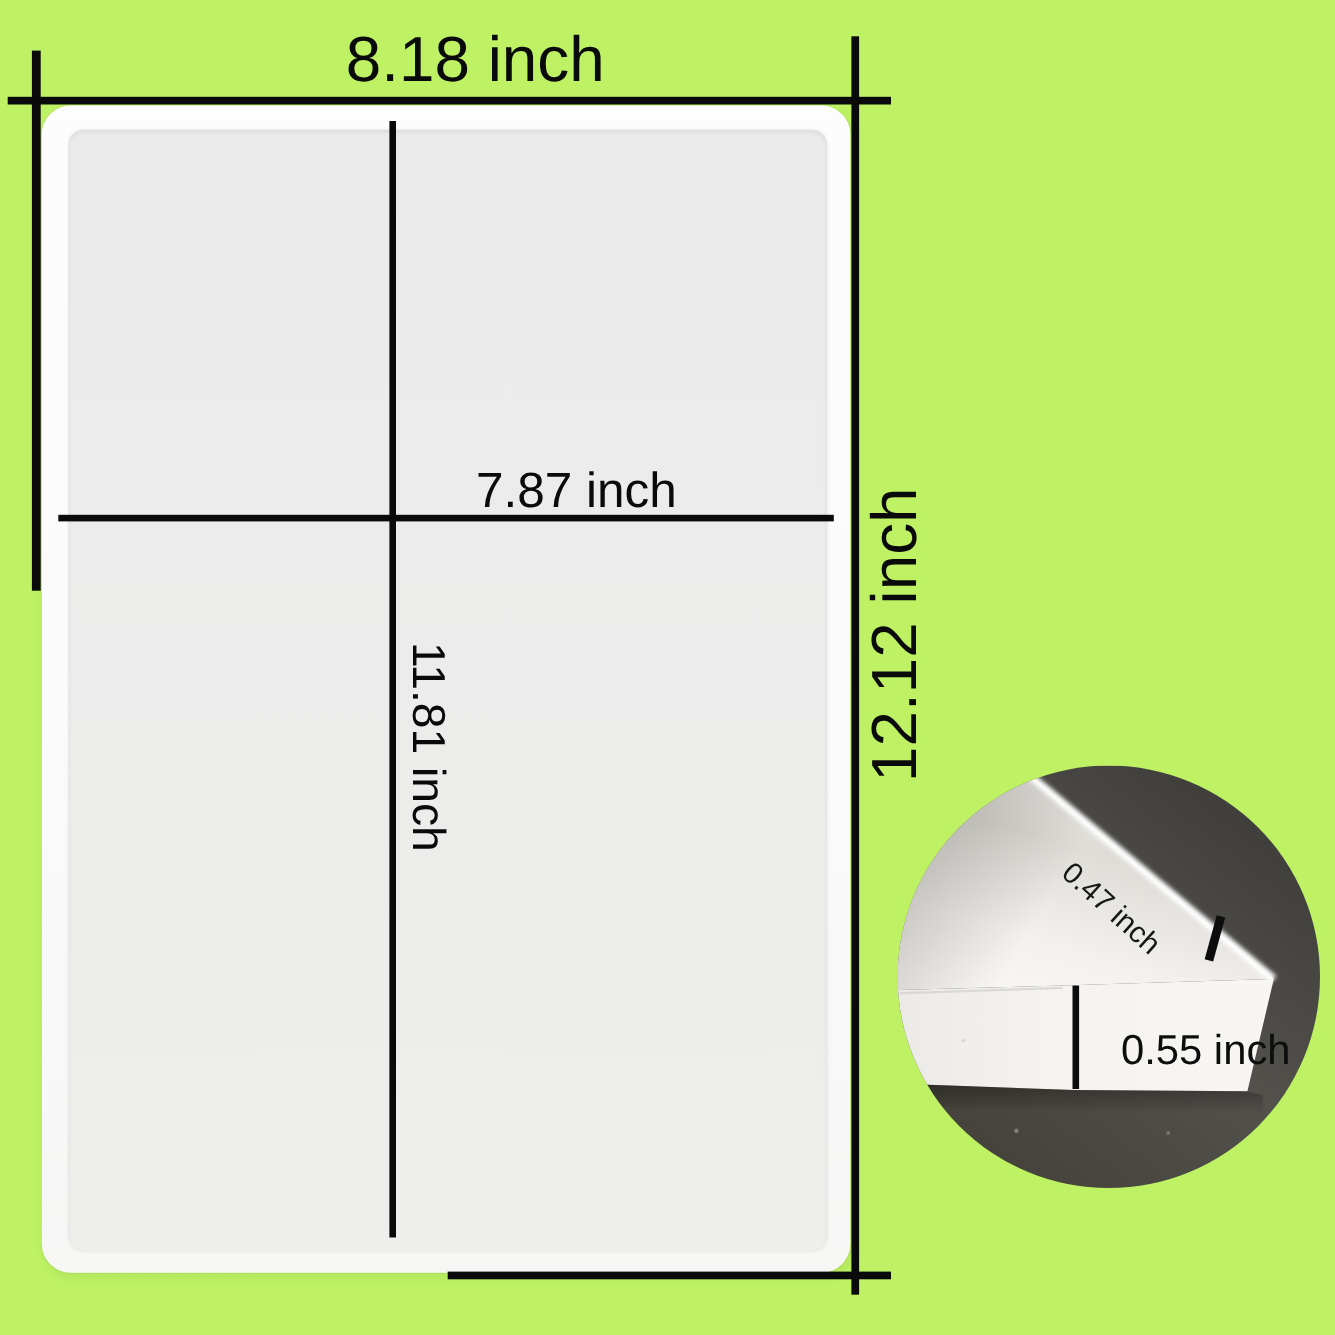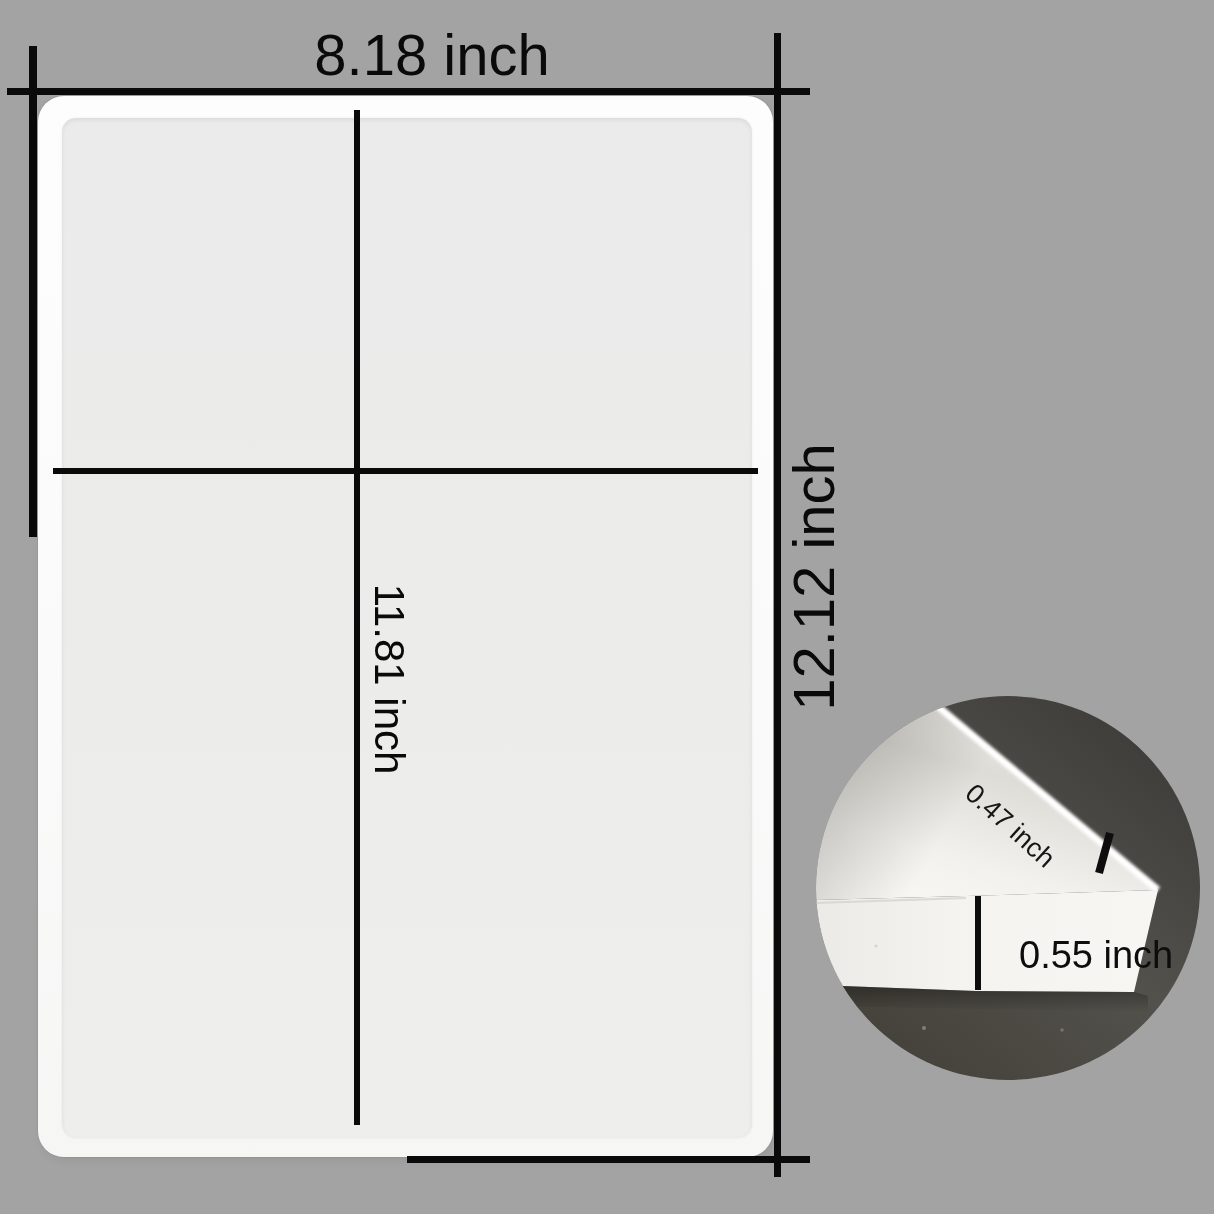--- a/index.html
+++ b/index.html
@@ -1,17 +1,17 @@
 <!DOCTYPE html>
 <html><head>
 <meta charset="utf-8">
 <style>
   html,body{margin:0;padding:0;background:#ffffff;}
   .stage{
-    position:relative;width:1214px;height:1214px;background:#a3a3a3;overflow:hidden;
+    position:relative;width:1214px;height:1214px;background:#bef264;overflow:hidden;
     font-family:"Liberation Sans","DejaVu Sans",sans-serif;
   }
 
   
   .tray{
     position:absolute;left:38px;top:96px;width:735px;height:1061px;
     background:linear-gradient(180deg,#fdfdfd 0%,#fafafa 60%,#f6f6f5 100%);
     border-radius:26px;
     box-shadow:0 0 0 1px rgba(0,0,0,0.045), 2px 4px 10px rgba(0,0,0,0.06);
   }
@@ -54,20 +54,21 @@
   </div>
 
   <div class="line dim-top"></div>
   <div class="line dim-left-tick"></div>
   <div class="line dim-right"></div>
   <div class="line dim-bottom"></div>
   <div class="line dim-inner-v"></div>
   <div class="line dim-inner-h"></div>
 
   <div class="lbl lbl-outer-width">8.18 inch</div>
+  <div class="lbl lbl-inner-width">7.87 inch</div>
   <div class="lbl lbl-inner-height">11.81 inch</div>
   <div class="lbl lbl-outer-height">12.12 inch</div>
 
   <div class="inset">
     <svg width="384" height="384" viewBox="0 0 384 384">
       <defs>
         <clipPath id="cc">
             <circle cx="192" cy="192" r="192"></circle>
           </clipPath>
         <linearGradient id="bg" x1="0.85" y1="0.05" x2="0.15" y2="0.95">

